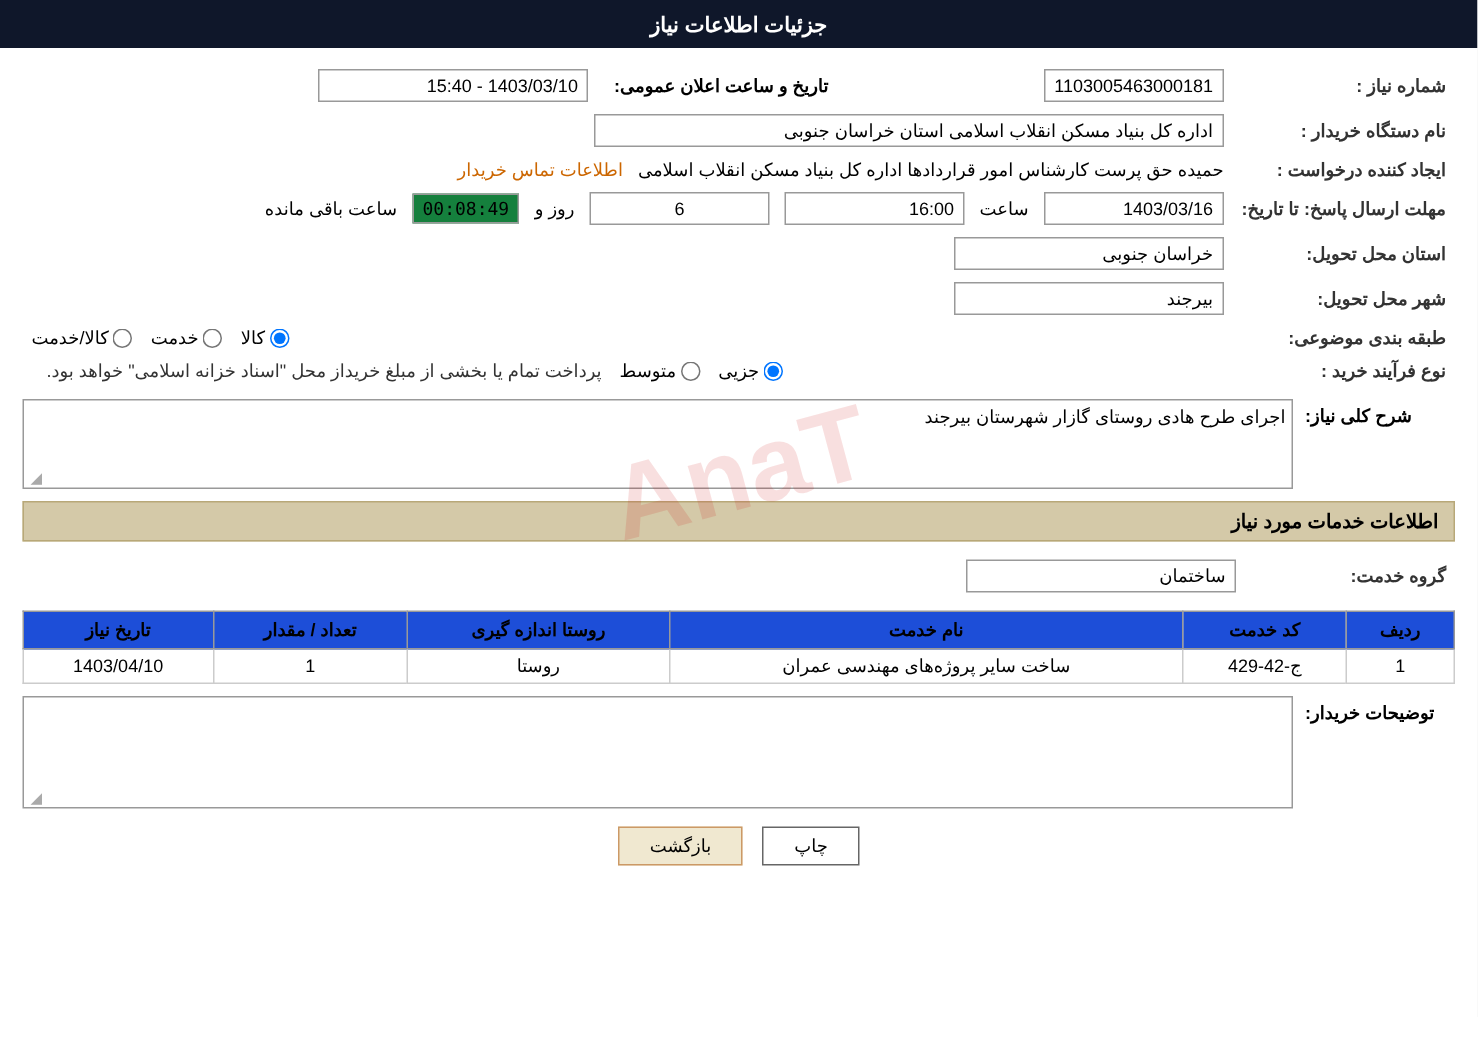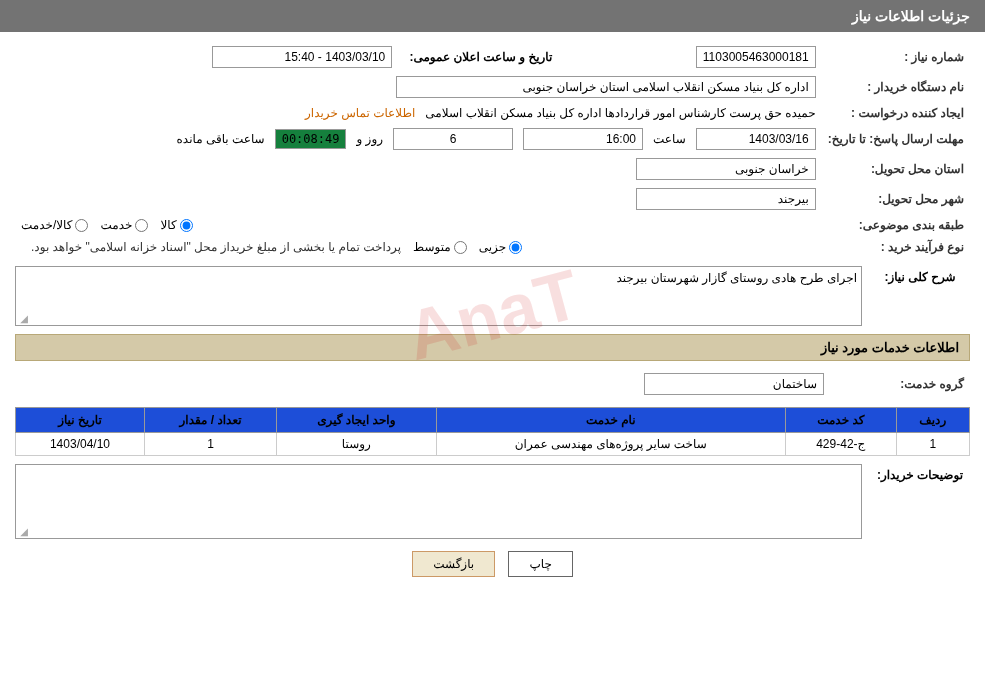--- a/index.html
+++ b/index.html
@@ -9,23 +9,23 @@
       background: #f0f0f0;
       direction: rtl;
     }
     .page-wrapper {
       width: 985px;
       min-height: 691px;
       background: #fff;
       margin: 0 auto;
     }
     .header-bar {
-      background: #737373;
+      background: #0f172a;
       color: #fff;
-      text-align: right;
+      text-align: center;
       padding: 8px 15px;
       font-size: 14px;
       font-weight: bold;
     }
     .main-content {
       padding: 10px 15px;
     }
     .info-table {
       width: 100%;
       border-collapse: collapse;
@@ -129,21 +129,21 @@
       display: flex;
       align-items: flex-start;
       gap: 8px;
       margin-bottom: 8px;
     }
     .desc-label {
       font-weight: bold;
       white-space: nowrap;
       padding-top: 4px;
       min-width: 100px;
-      text-align: center;
+      text-align: left;
     }
     .desc-area {
       flex: 1;
       border: 1px solid #999;
       min-height: 55px;
       background: #fff;
       position: relative;
     }
     .textarea-inner {
       width: 100%;
@@ -318,21 +318,21 @@
       </tr>
     </tbody>
       </table>
 
     <table class="data-table">
       <thead>
         <tr>
           <th>ردیف</th>
           <th>کد خدمت</th>
           <th>نام خدمت</th>
-          <th>واحد ایجاد گیری</th>
+          <th>روستا اندازه گیری</th>
           <th>تعداد / مقدار</th>
           <th>تاریخ نیاز</th>
         </tr>
       </thead>
       <tbody id="services-tbody">
       <tr>
             <td>1</td>
             <td>ج-42-429</td>
             <td>ساخت سایر پروژه‌های مهندسی عمران</td>
             <td>روستا</td>

